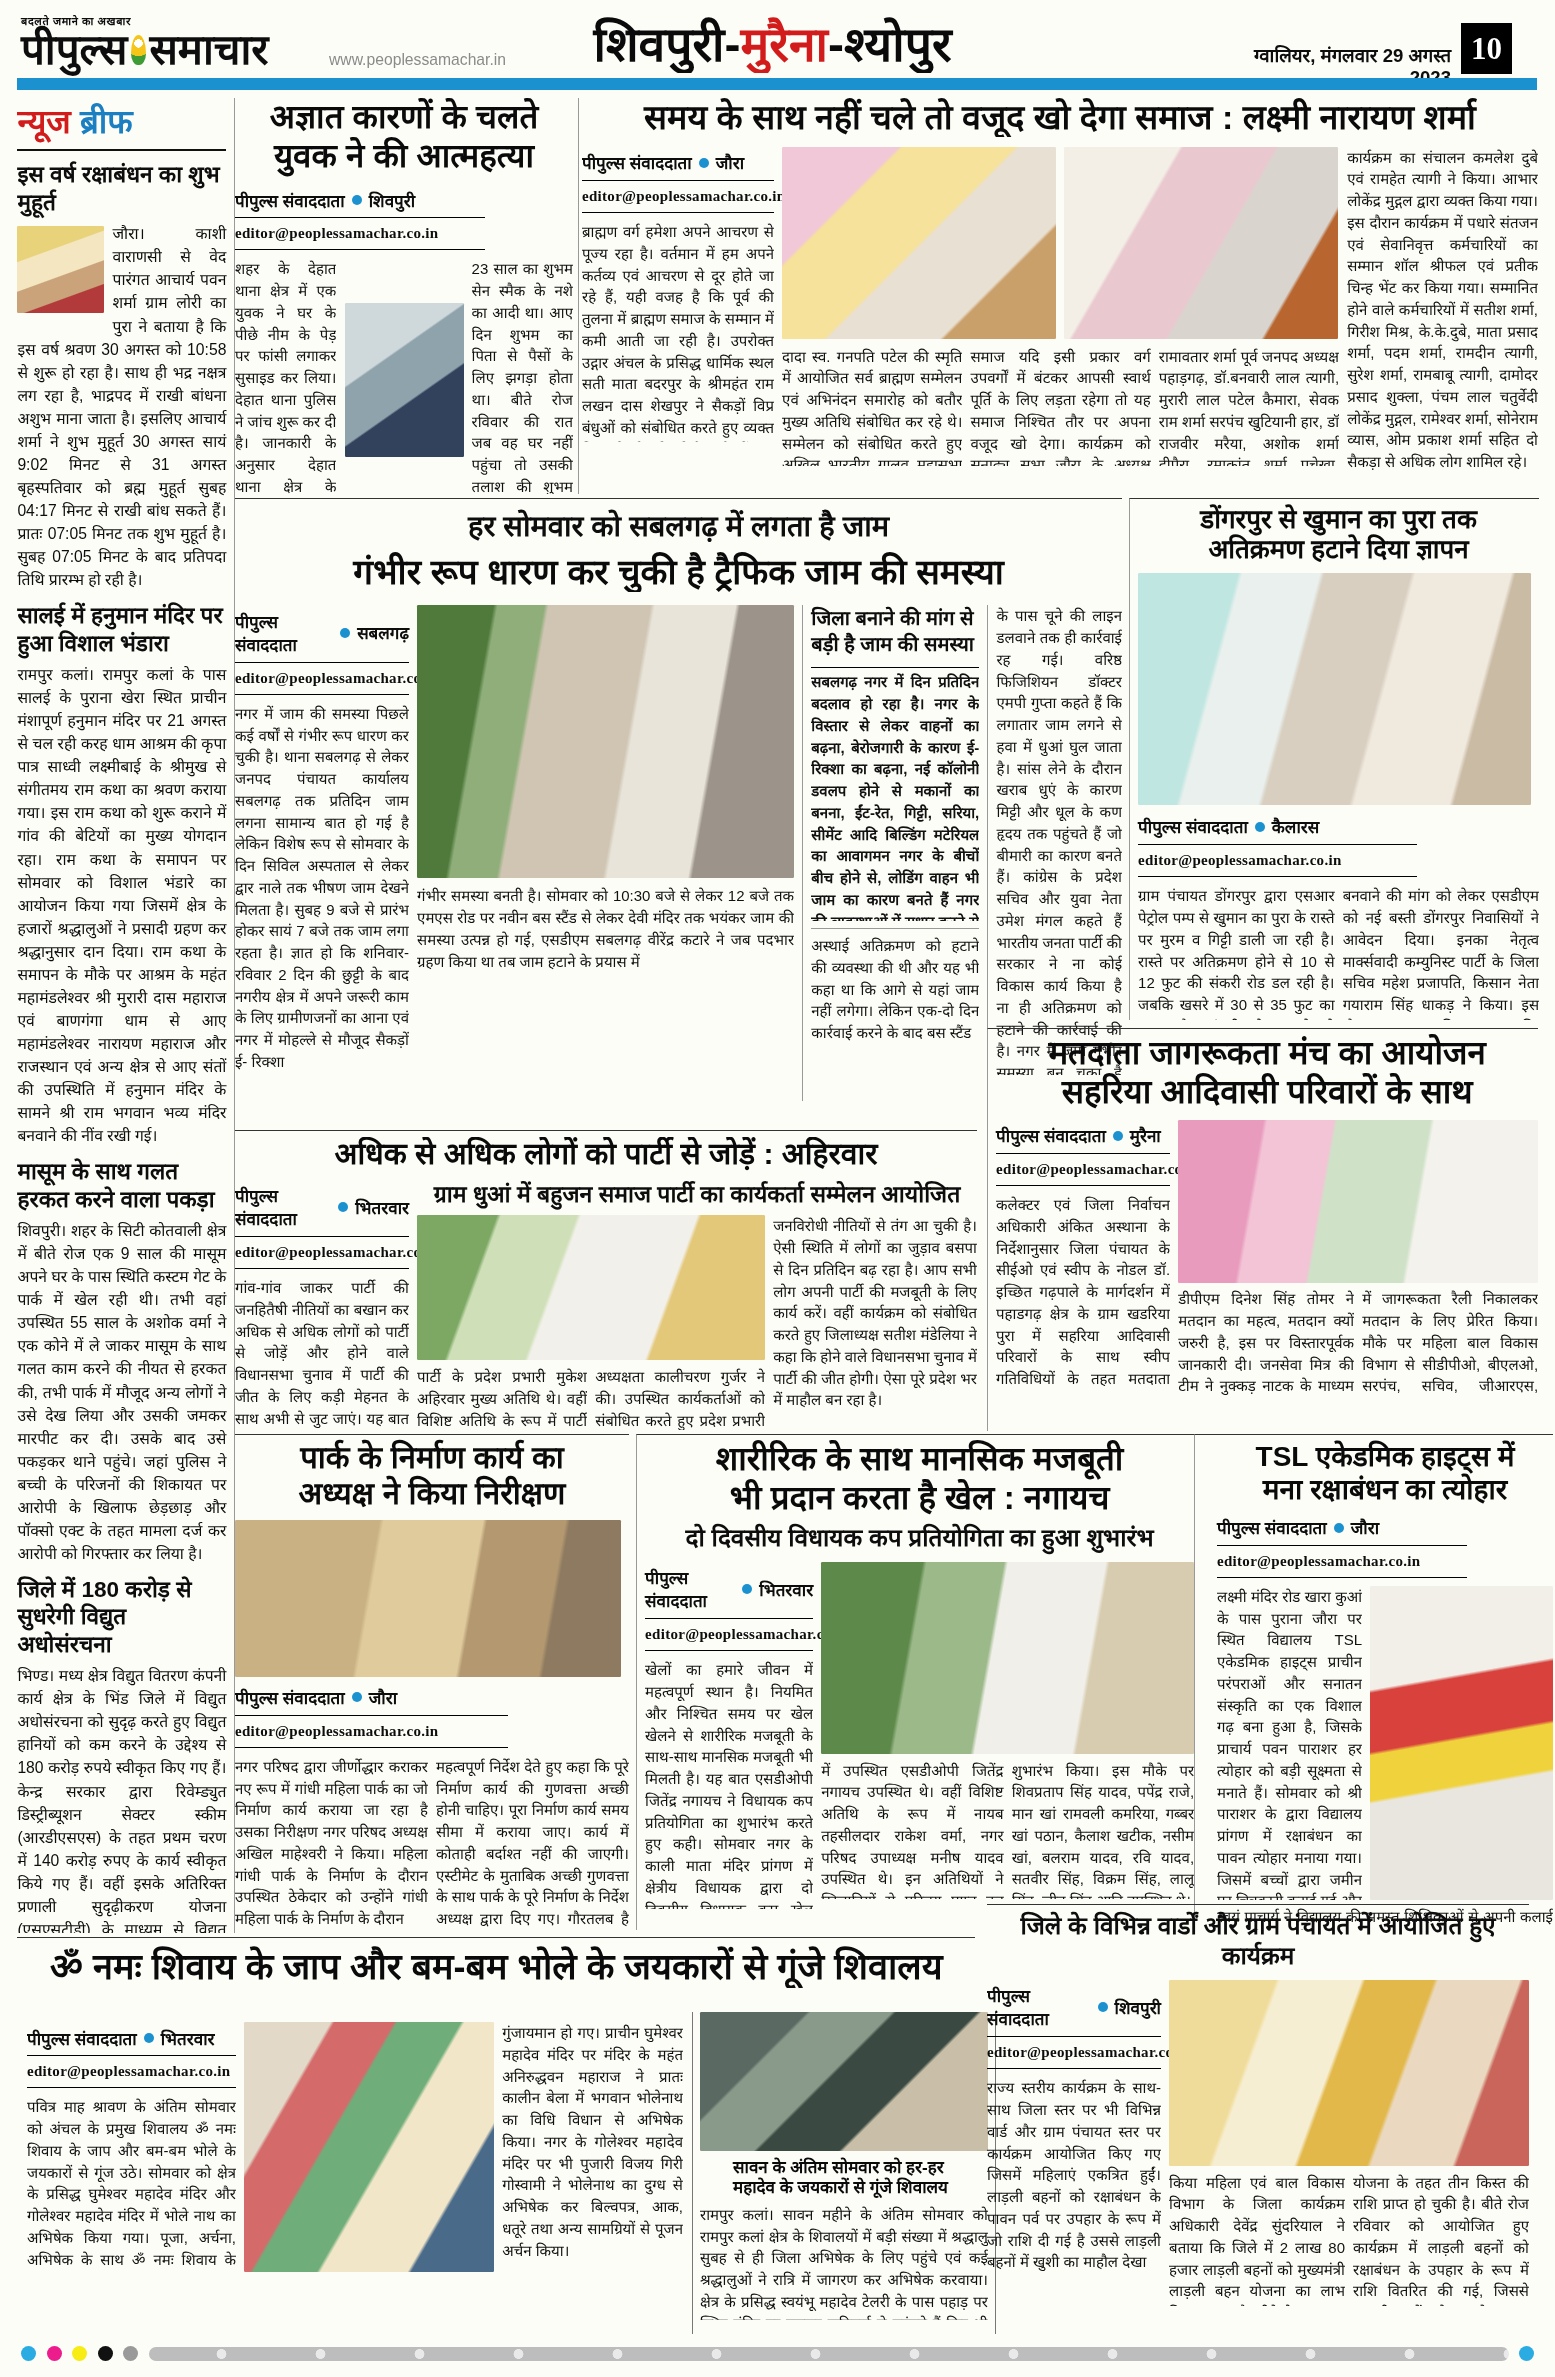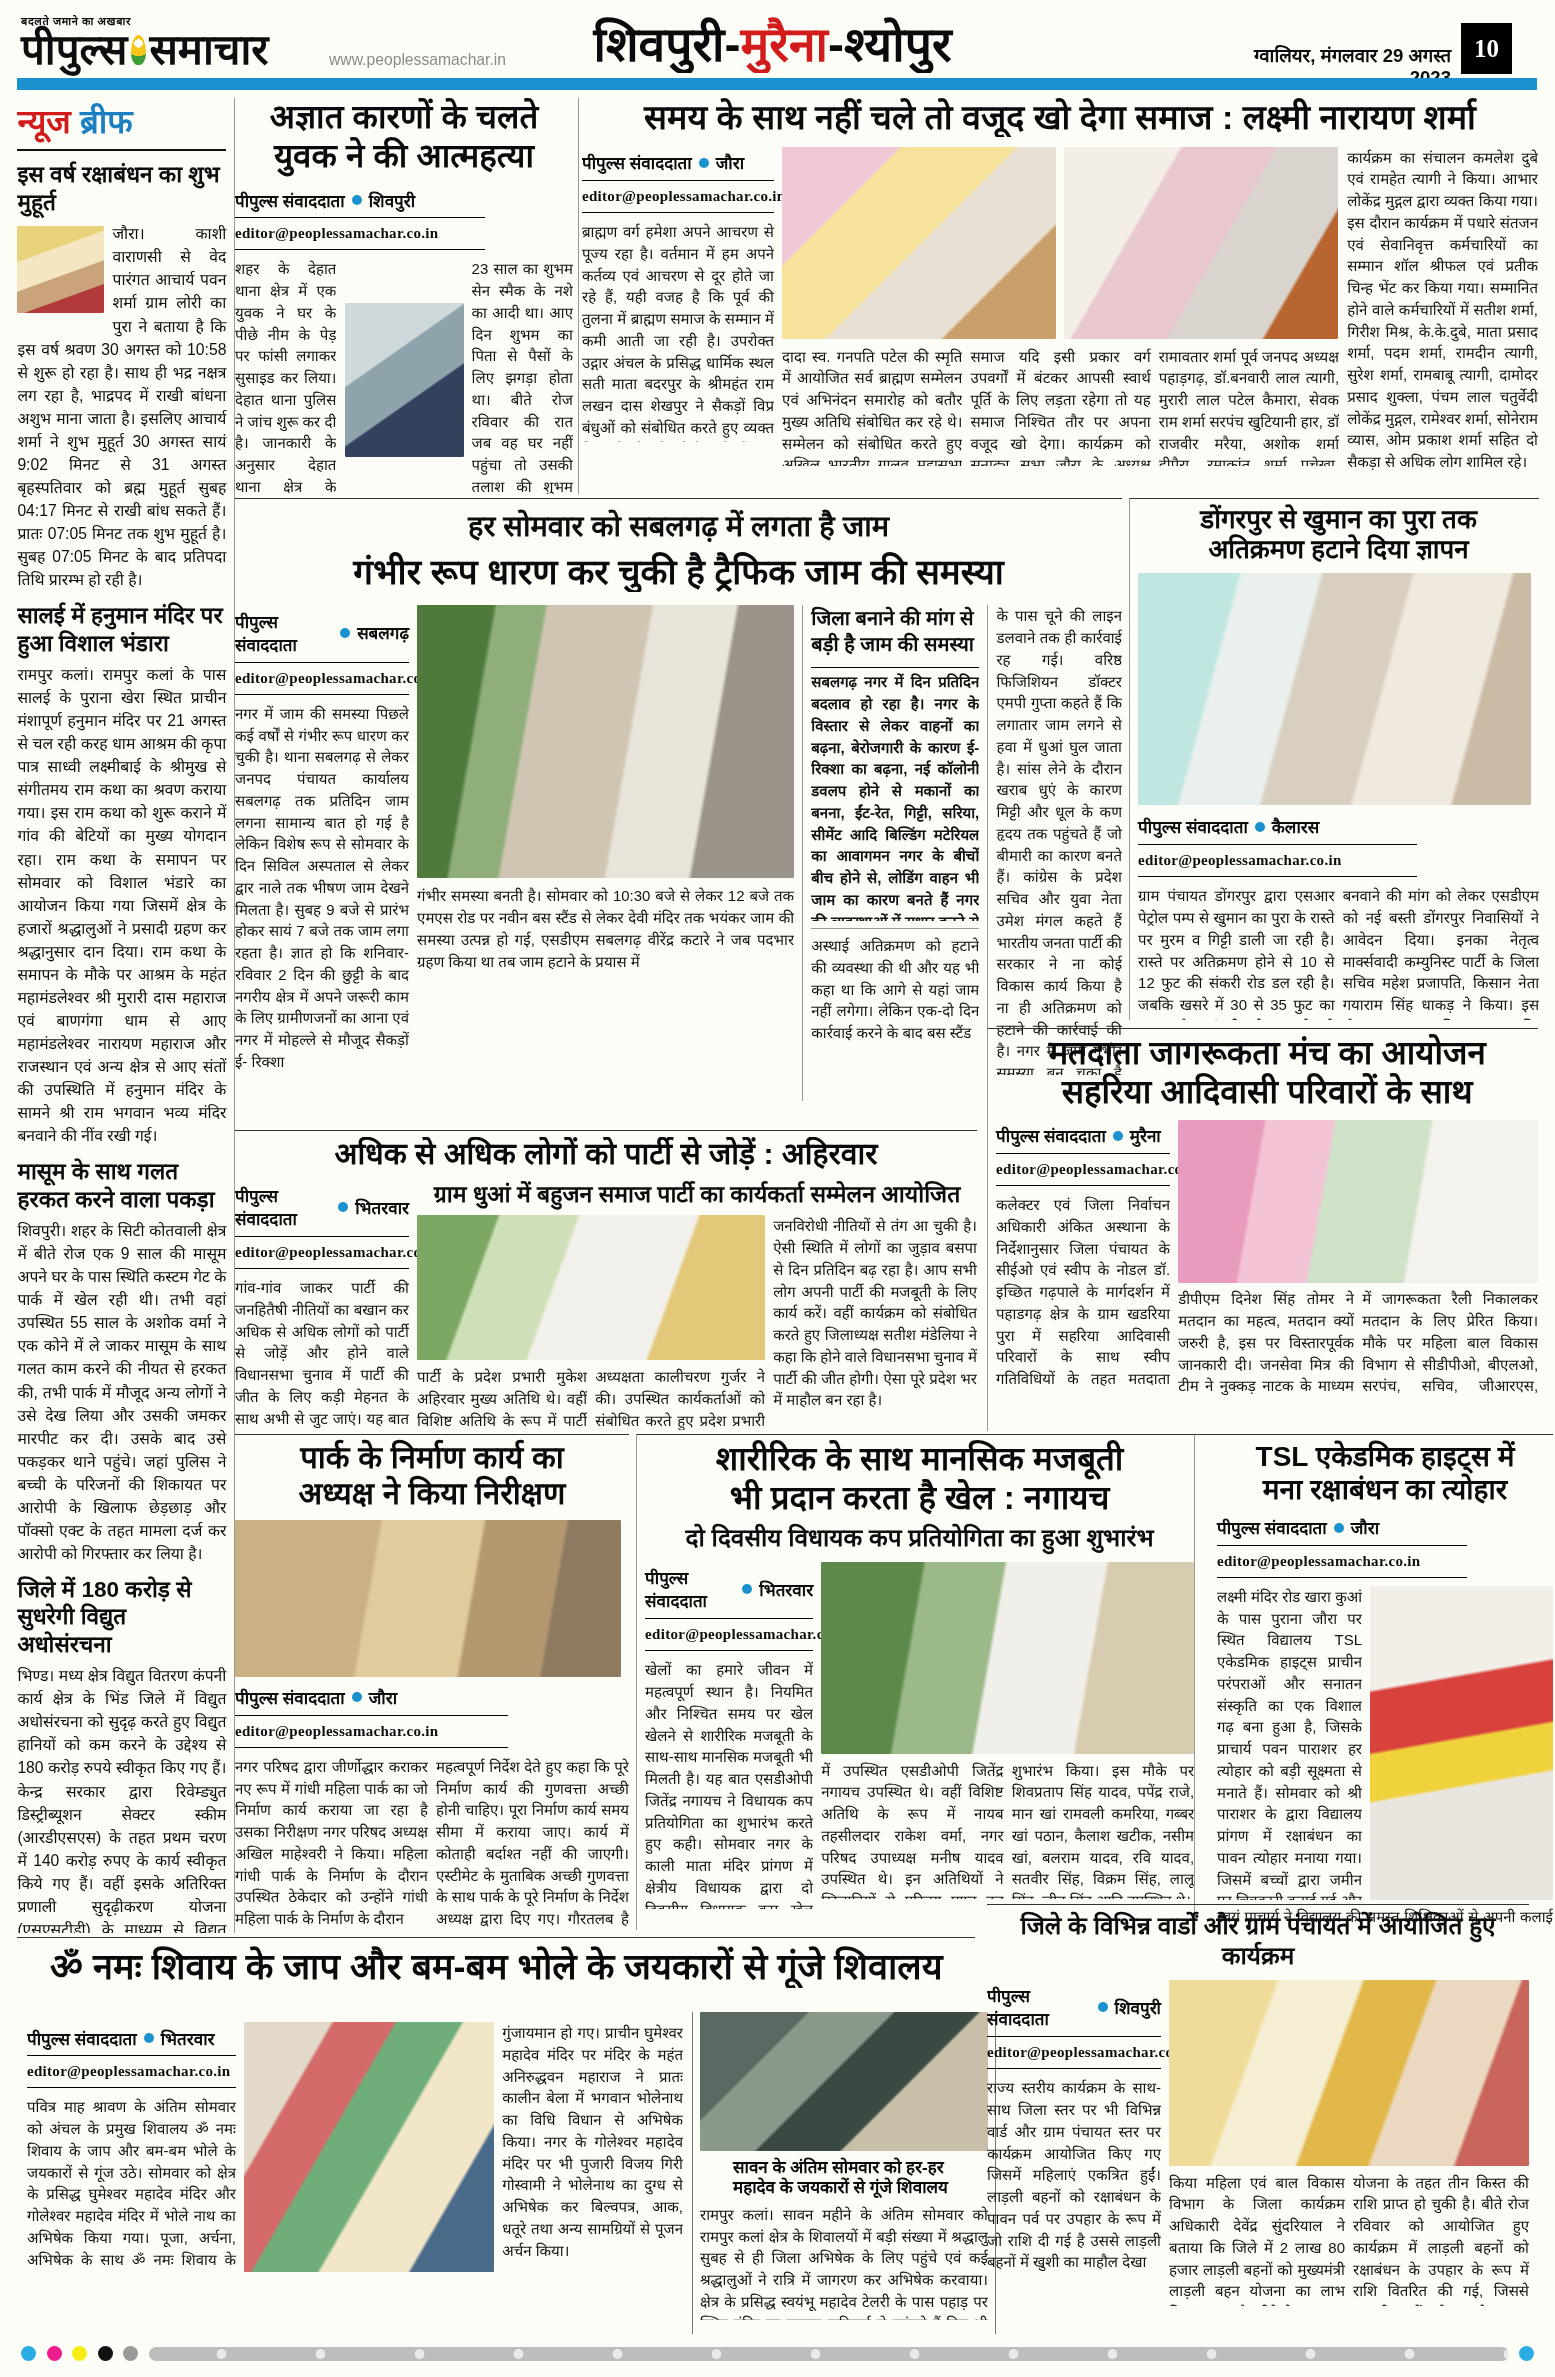--- a/index.html
+++ b/index.html
@@ -44,21 +44,21 @@
       <span>पीपुल्स</span>
       <span style="display:inline-block;width:15px;height:30px;margin:0 3.5px;border-radius:50% 50% 45% 45%/60% 60% 40% 40%;background:radial-gradient(circle at 50% 28%,#fff 0 18%,#f5c518 19% 55%,#3f9c35 56% 100%);"></span>
       <span>समाचार</span>
     </div>
   </div>
   <div class="s" style="left:329px;top:51px;font-size:15.7px;color:#8a8a8a;">www.peoplessamachar.in</div>
   <div class="s hx" style="left:540px;top:17.4px;width:465px;font-size:48px;">
     <span>शिवपुरी-</span><span style="color:#d21c1c;">मुरैना</span><span>-श्योपुर</span>
   </div>
   <div class="s" style="left:1225px;top:42px;width:226px;text-align:right;font-size:18.6px;font-weight:bold;">ग्वालियर, मंगलवार 29 अगस्त 2023</div>
-  <div class="s pgbox" style="left:1461px;top:23px;width:51px;height:51px;font-size:25px;">10</div>
+  <div class="s pgbox" style="left:1461px;top:23px;width:51px;height:51px;font-size:31px;">10</div>
   <div class="s" style="left:17.4px;top:78px;width:1520px;height:11.6px;background:#1b92cf;"></div>
 
   <div class="s" style="left:17.4px;top:98px;width:209px;height:1835px;border-right:0.9px solid #999;padding-right:8.1px;overflow:hidden;">
     <div style="font-size:33px;font-weight:bold;">
       <span style="color:#d21c1c;">न्यूज</span>
       <span style="color:#1b7fc1;">ब्रीफ</span>
     </div>
     <div style="border-bottom:2.3px solid #111;margin:5.8px 0 2.3px 0;"></div>
 
     <div>

